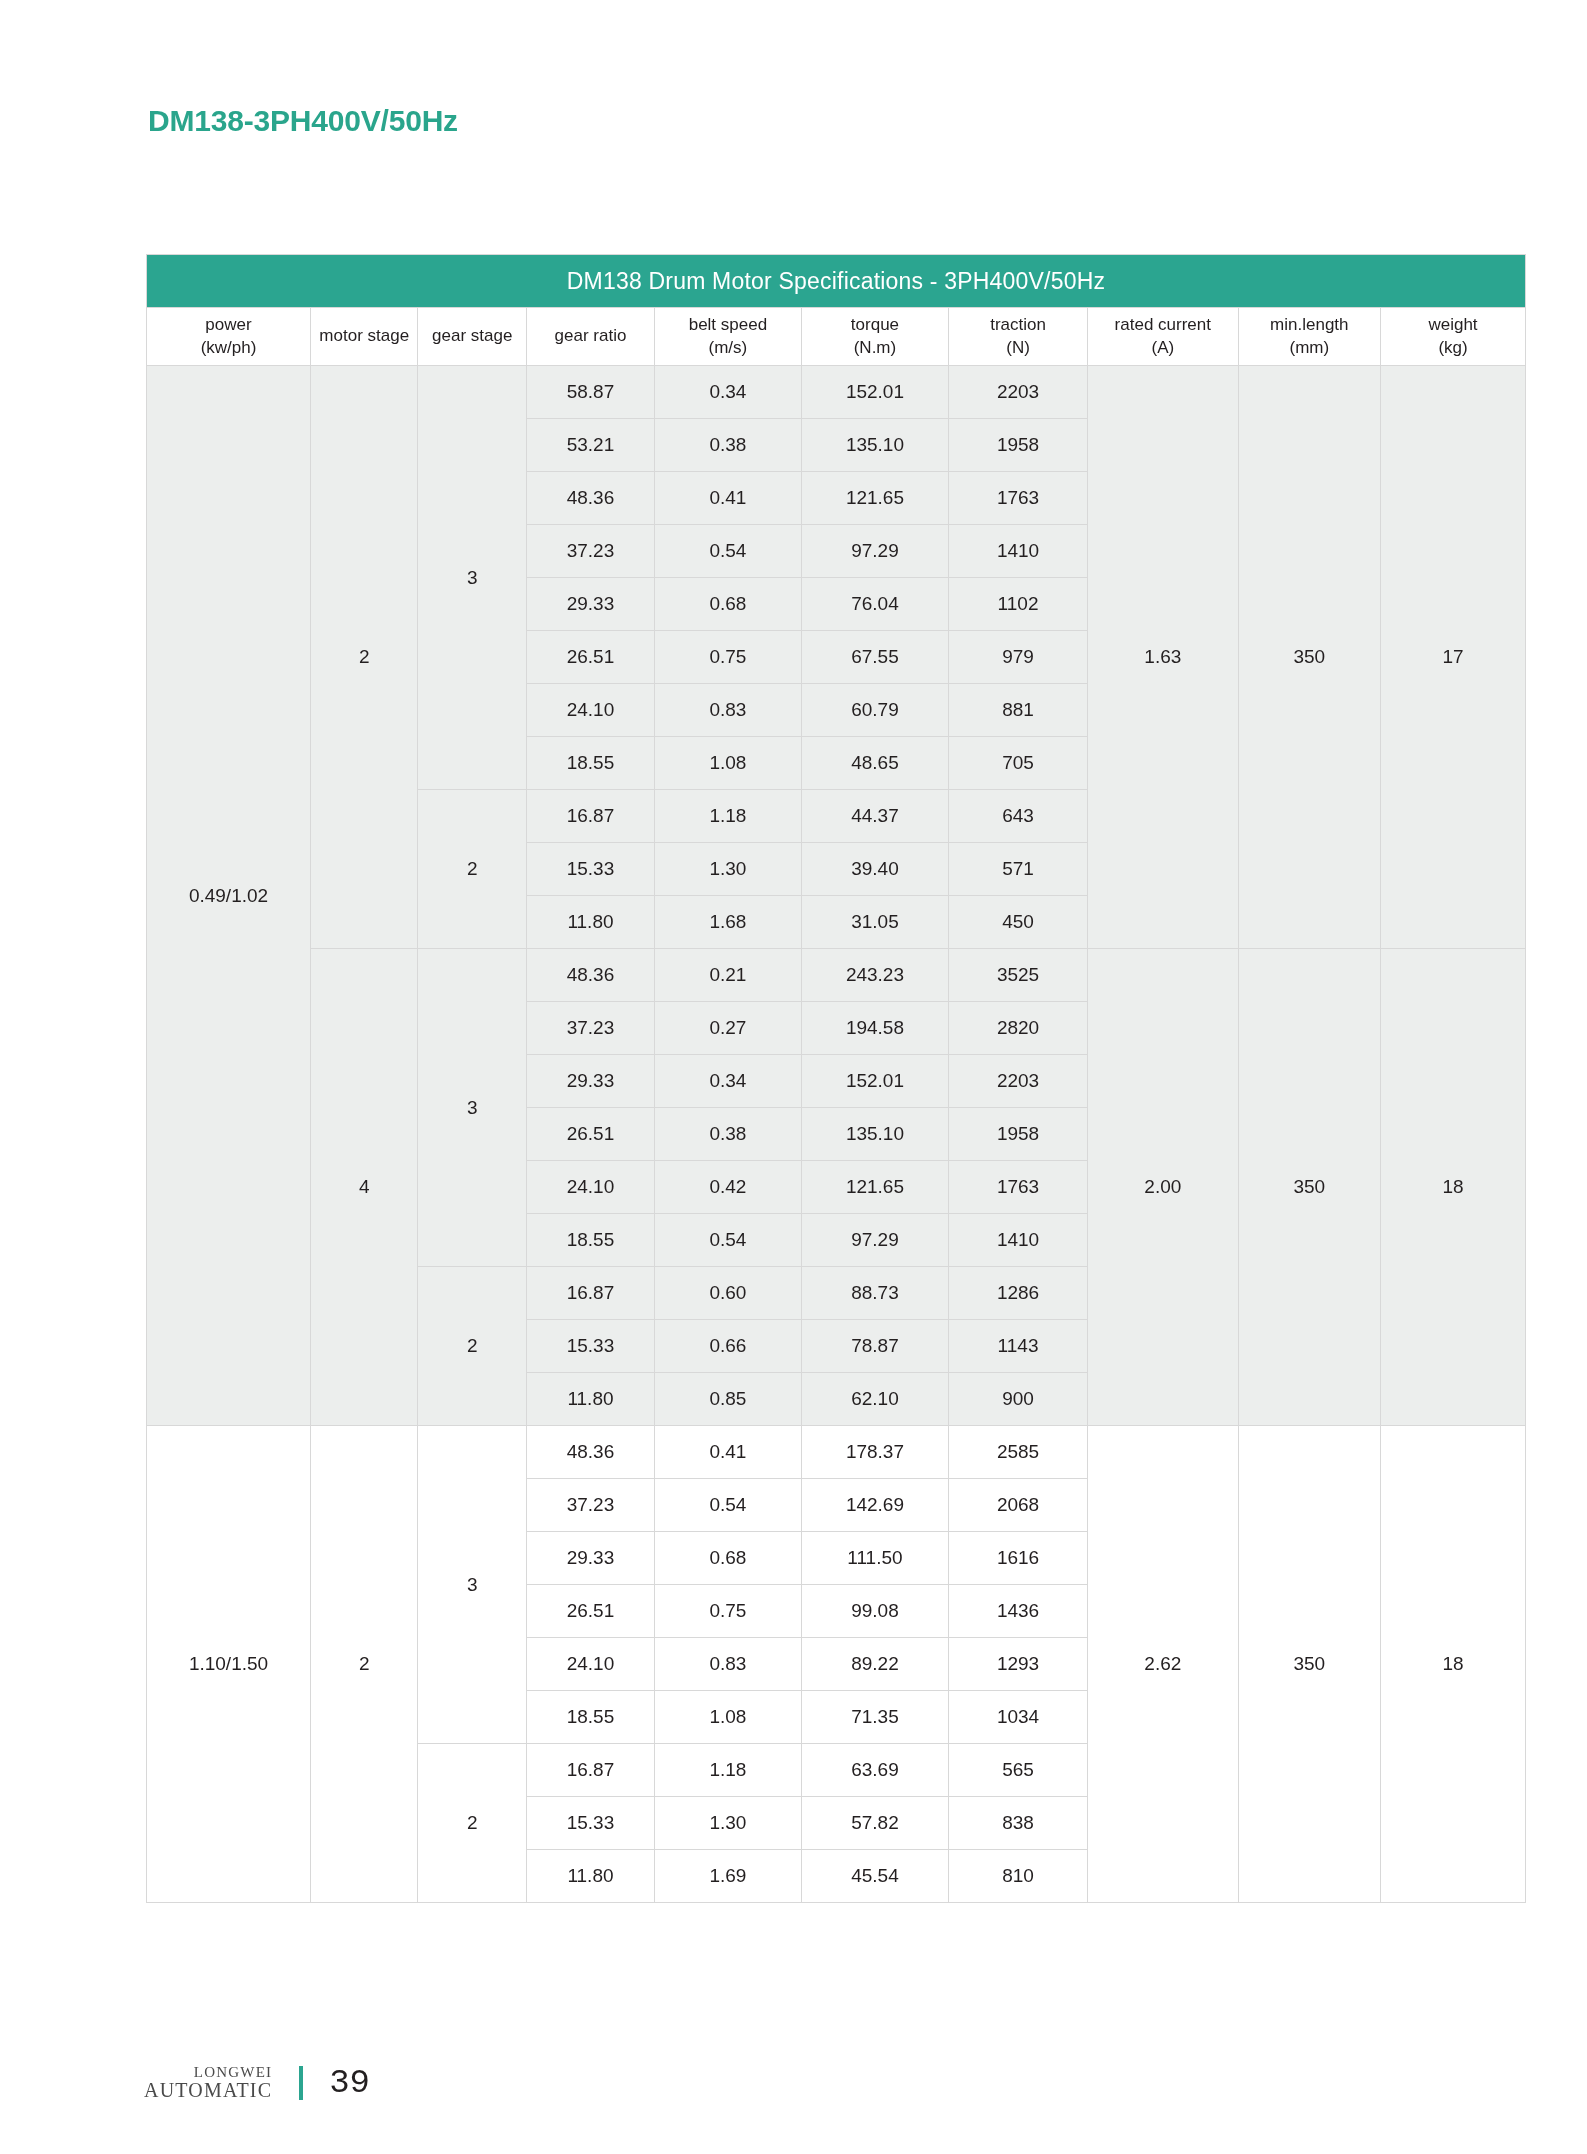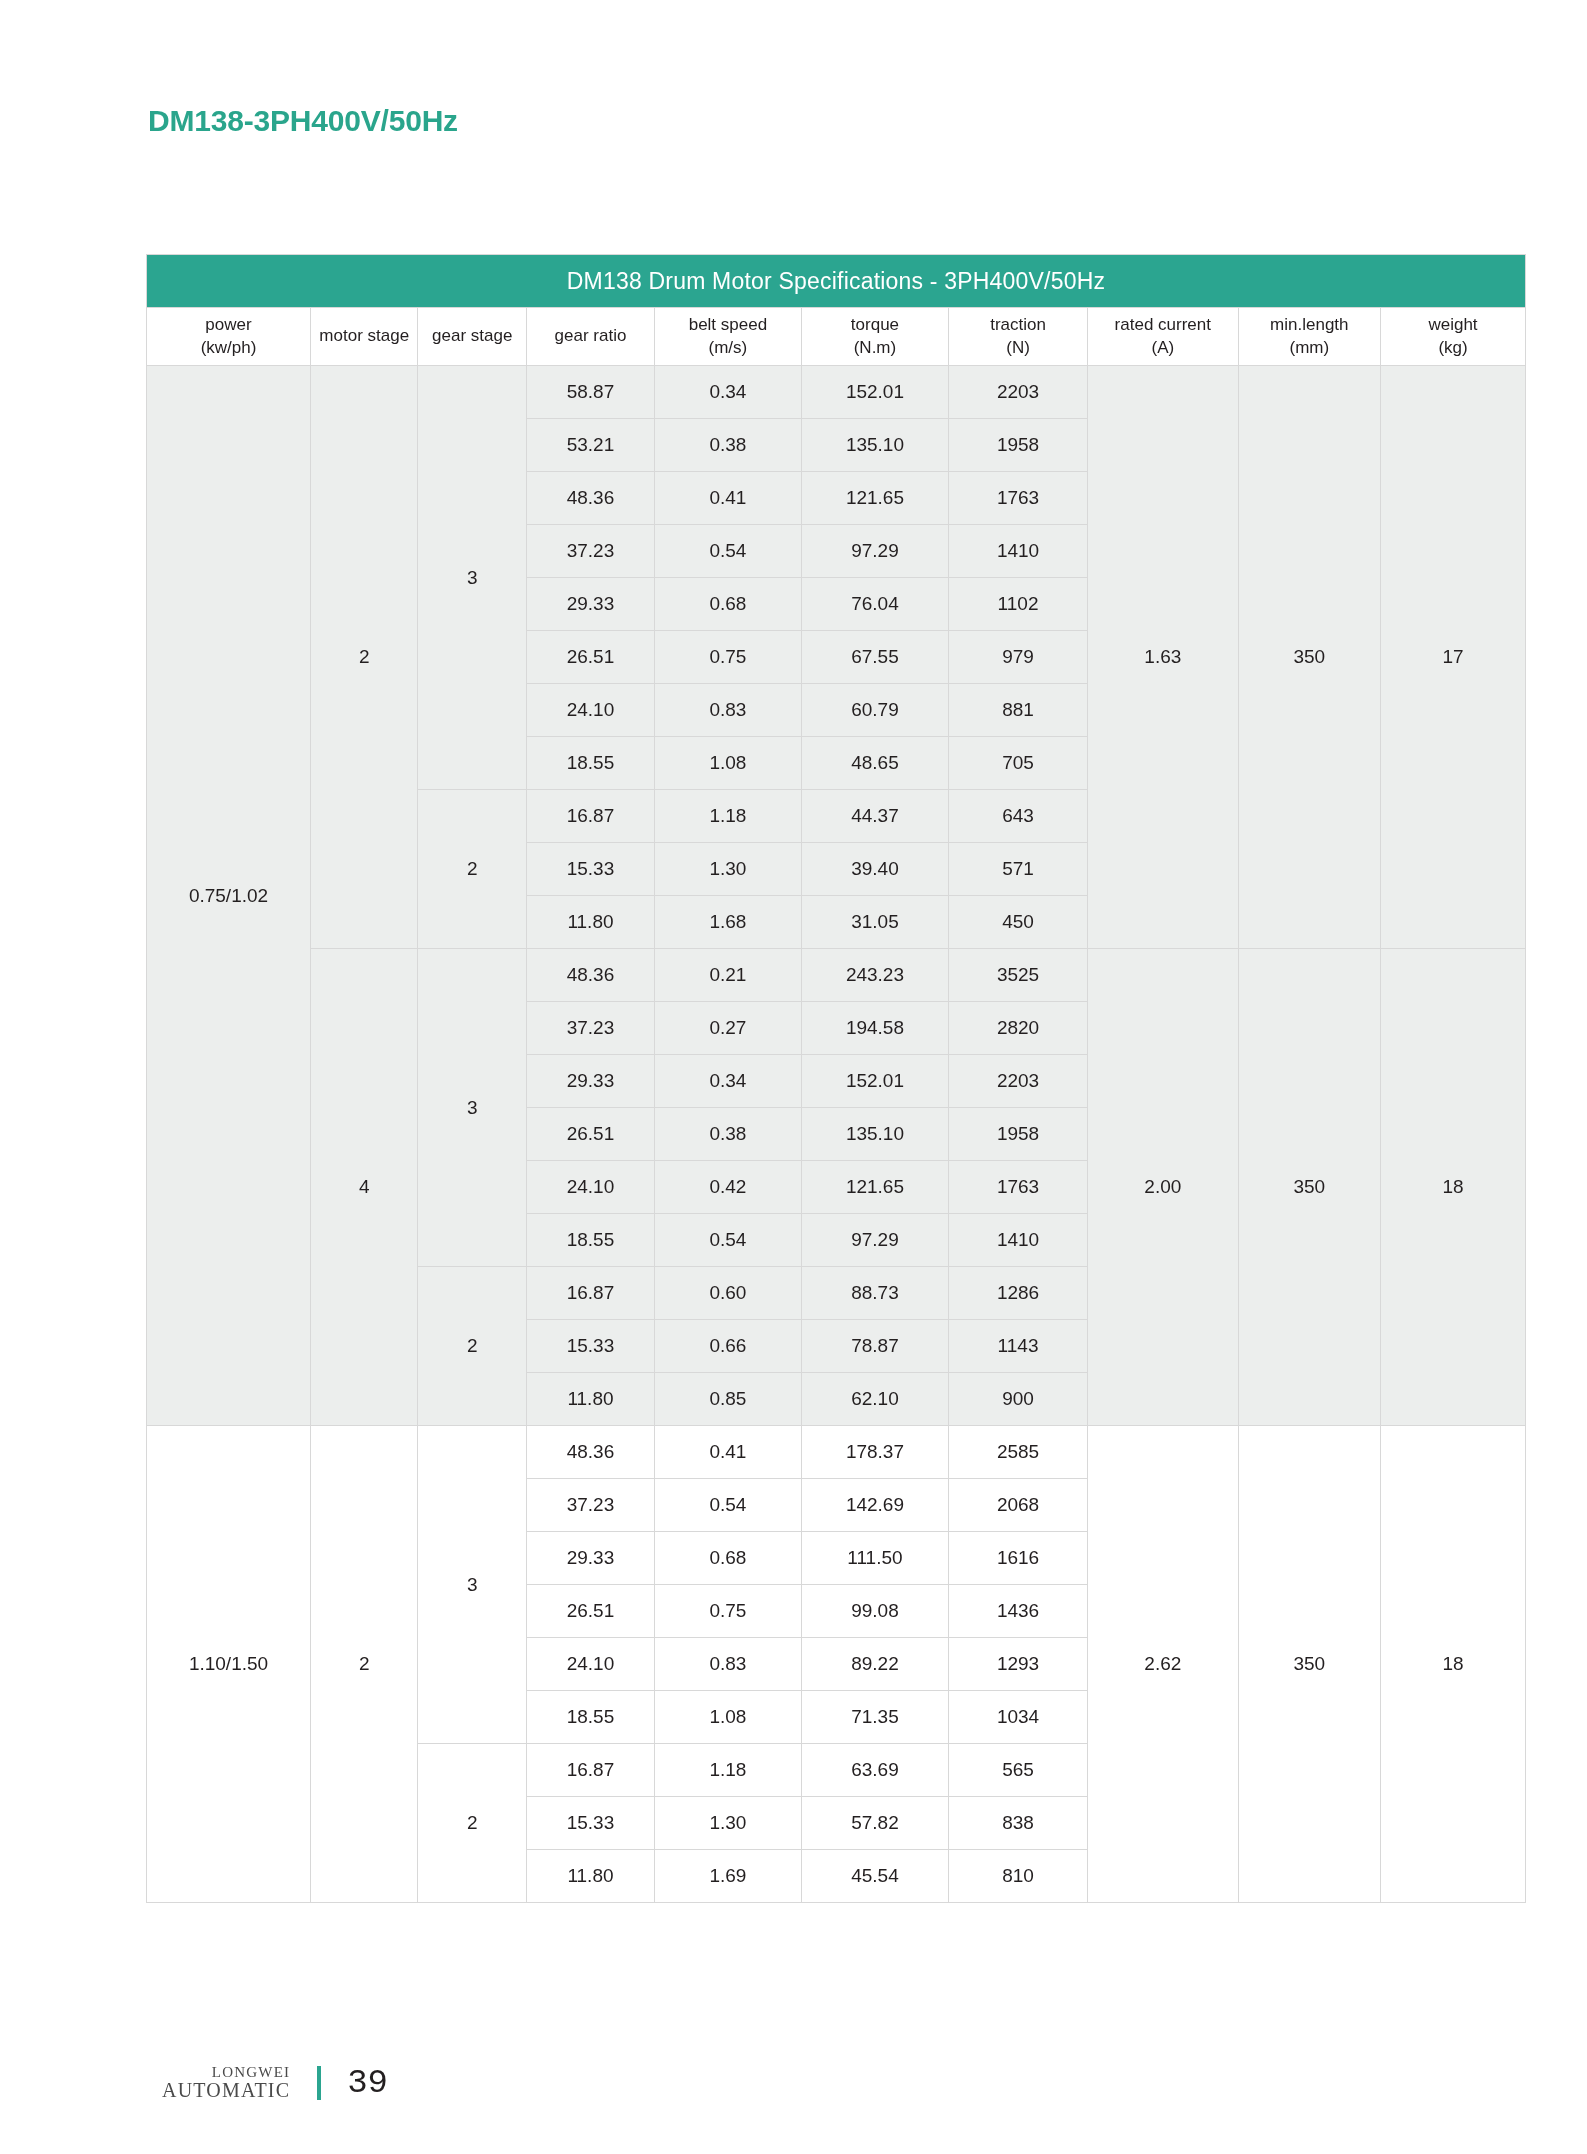--- a/index.html
+++ b/index.html
@@ -116,21 +116,21 @@
     top: 1999px;
     font-size: 19px;
     color: #231f20;
     letter-spacing: -0.1px;
     white-space: nowrap;
   }
 
   
   .footer {
     position: absolute;
-    left: 162px;
+    left: 144px;
     top: 2064px;
     display: flex;
     align-items: center;
     gap: 13px;
   }
   .brand {
     text-align: right;
     line-height: 1.02;
     color: #4a4a4a;
     font-family: "Liberation Serif", "DejaVu Serif", serif;
@@ -210,21 +210,21 @@
             <td>
               <span>min.length</span>
               <span>(mm)</span>
             </td>
             <td>
               <span>weight</span>
               <span>(kg)</span>
             </td>
           </tr>
           <tr>
-            <td class="cell shade" rowspan="20">0.75/1.02</td>
+            <td class="cell shade" rowspan="20">0.49/1.02</td>
             <td class="cell shade" rowspan="11">2</td>
             <td class="cell shade" rowspan="8">3</td>
             <td class="cell shade">58.87</td>
             <td class="cell shade">0.34</td>
             <td class="cell shade">152.01</td>
             <td class="cell shade">2203</td>
             <td class="cell shade" rowspan="11">1.63</td>
             <td class="cell shade" rowspan="11">350</td>
             <td class="cell shade" rowspan="11">17</td>
           </tr>

